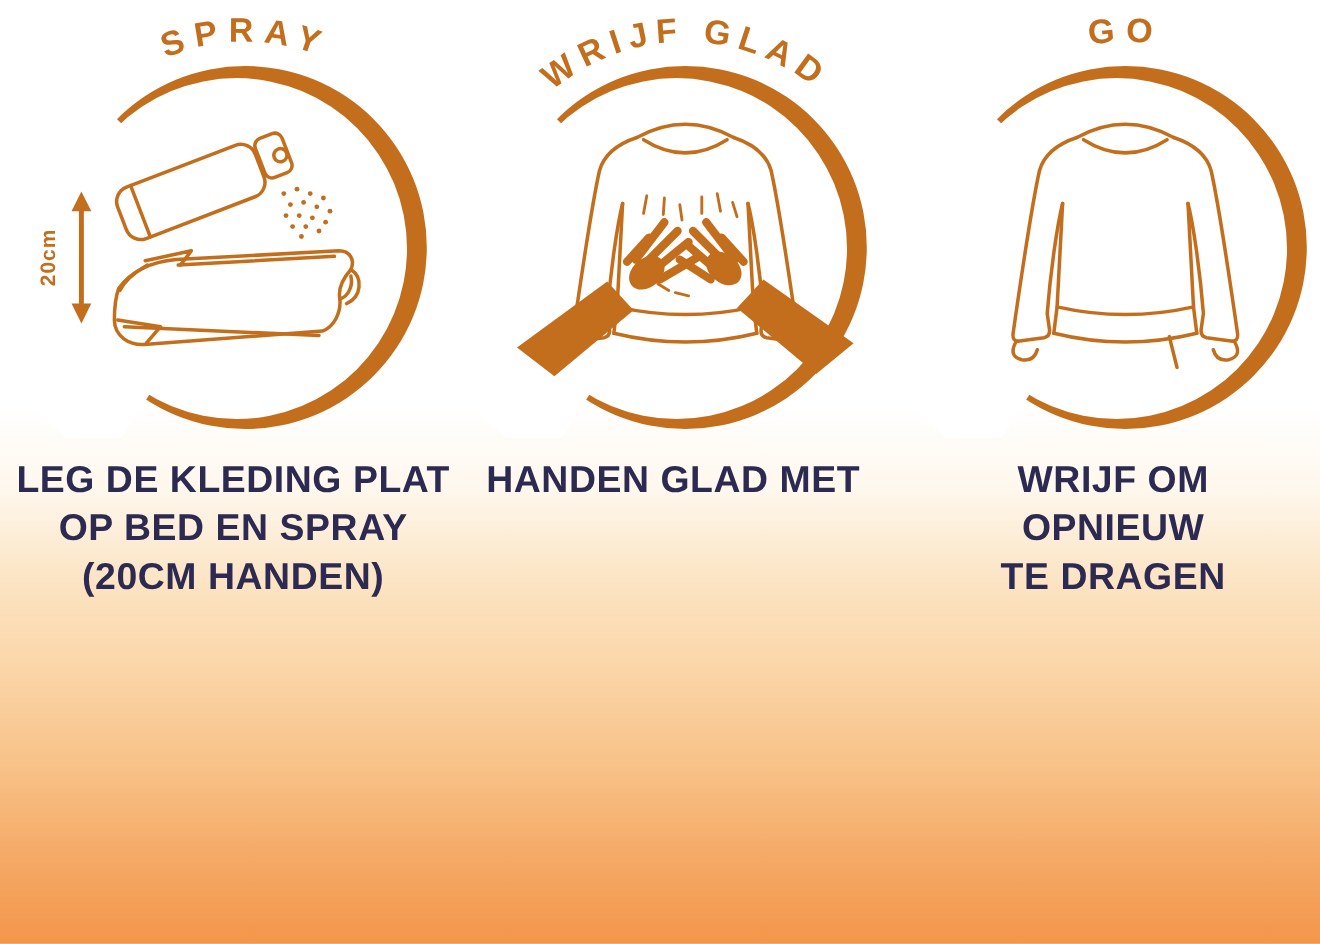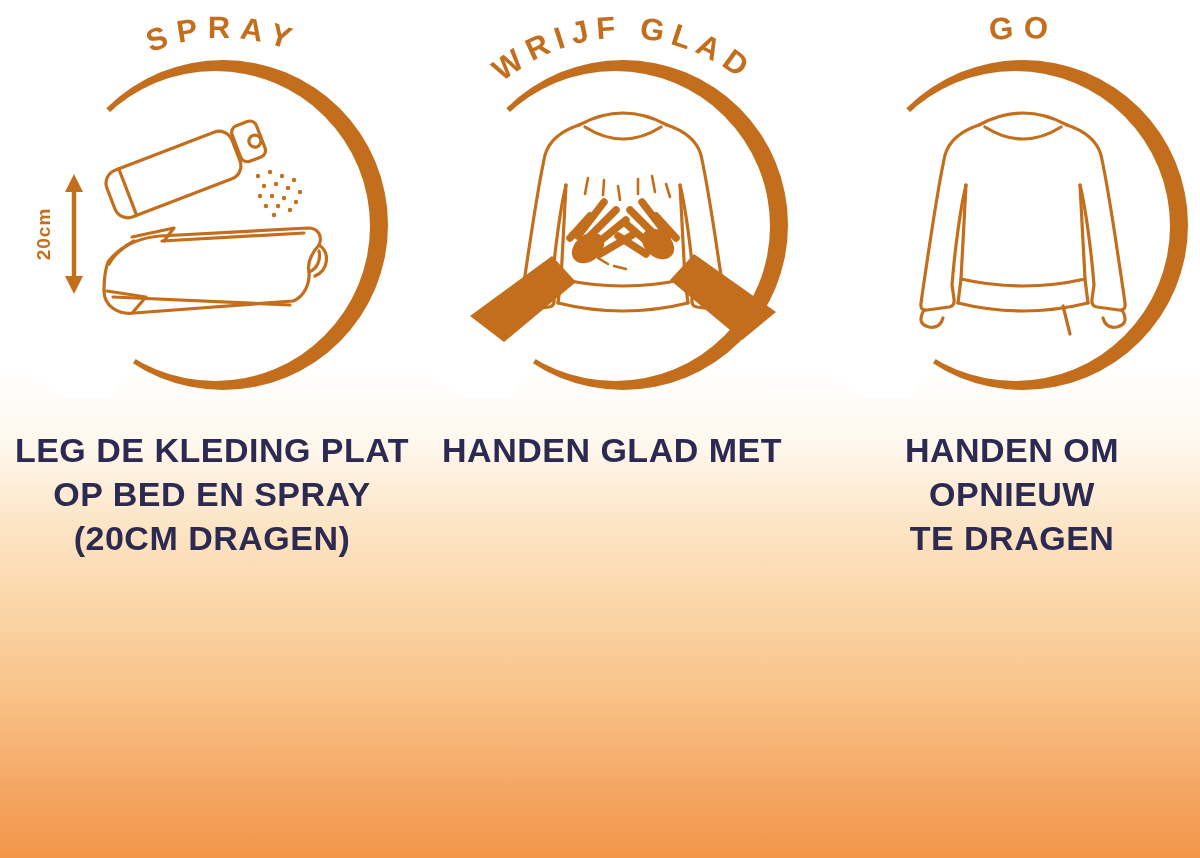--- a/index.html
+++ b/index.html
@@ -12,21 +12,21 @@
       #ffffff 0%, #ffffff 43%,
       #fef7ec 52%, #fce3c2 62%,
       #fbd7ab 70%, #f8c288 81%,
       #f5a966 91%, #f3964a 100%);
     display:flex;
   }
   .col{width:400px;display:flex;flex-direction:column;align-items:center;}
   .col-inner{transform:translateX(12px);display:flex;flex-direction:column;align-items:center;}
   .step-svg{display:block;}
   .caption{
-    margin-top:30px;
+    margin-top:16px;
     text-align:center;
     color:#2d2a52;
     font-weight:bold;
     font-size:34px;
     line-height:44px;
     letter-spacing:0.5px;
     white-space:nowrap;
   }
   .arc-title{font-weight:bold;font-size:31px;fill:#c36e1c;}
   .ls1{letter-spacing:9px;}
@@ -116,21 +116,21 @@
           <path d="M150,241 L292,233"></path>
           <path d="M101,297 L278,305"></path>
           <path d="M122,241 C110,248 101,256 97,264"></path>
           <path d="M120,237 L162,228 L152,241"></path>
           <path d="M95,291 L134,297 L121,312"></path>
         </g>
       </svg>
       <div class="caption">
           <div>LEG DE KLEDING PLAT</div>
           <div>OP BED EN SPRAY</div>
-          <div>(20CM DRAGEN)</div>
+          <div>(20CM HANDEN)</div>
         </div>
     </div>
   </div>
 
   <div class="col">
     <div class="col-inner">
       <svg class="step-svg" width="400" height="398" viewBox="0 0 400 398">
         <use href="#brush-ring"></use>
         <text class="arc-title ls2">
           <textPath href="#title-arc" startOffset="50%" text-anchor="middle">WRIJF GLAD</textPath>
@@ -185,20 +185,20 @@
         </text>
 
         <use href="#sweater" transform="translate(81,95)"></use>
         <g class="stroke">
           <path d="M112,310 q-8,14 5,17 q11,2 14,-9"></path>
           <path d="M310,310 q8,14 -5,17 q-11,2 -14,-9"></path>
           <path d="M251,306 l7,28"></path>
         </g>
       </svg>
       <div class="caption">
-          <div>HANDEN OM</div>
+          <div>WRIJF OM</div>
           <div>OPNIEUW</div>
           <div>TE DRAGEN</div>
         </div>
     </div>
   </div>
 
 </div>
 
 </body></html>

